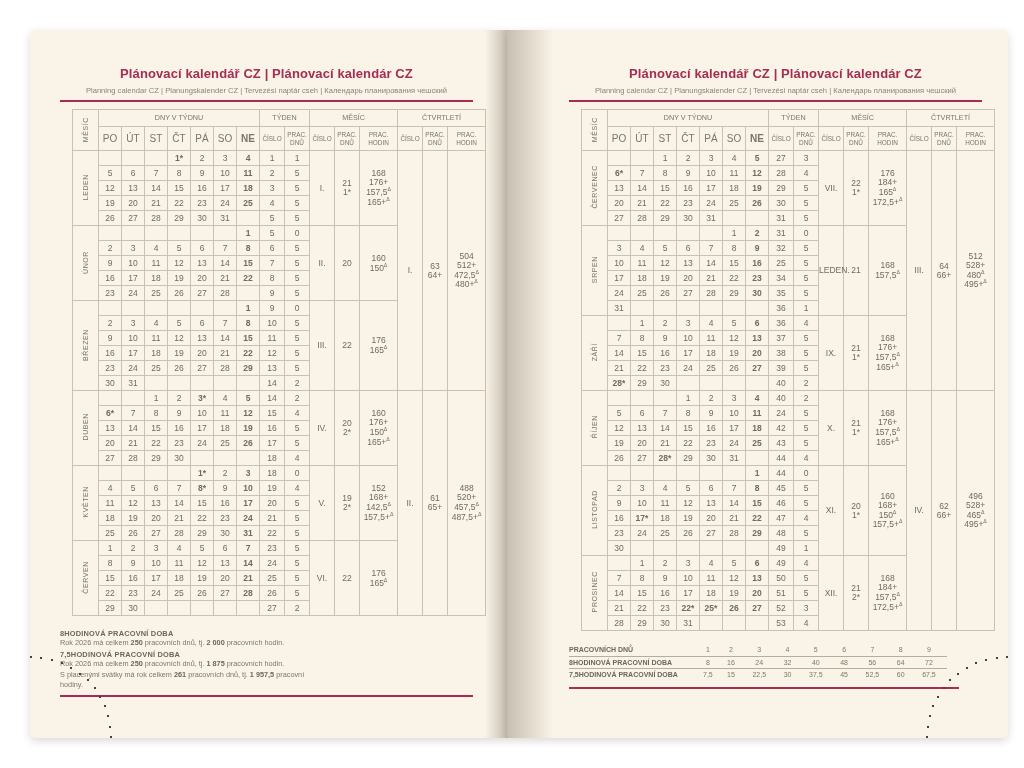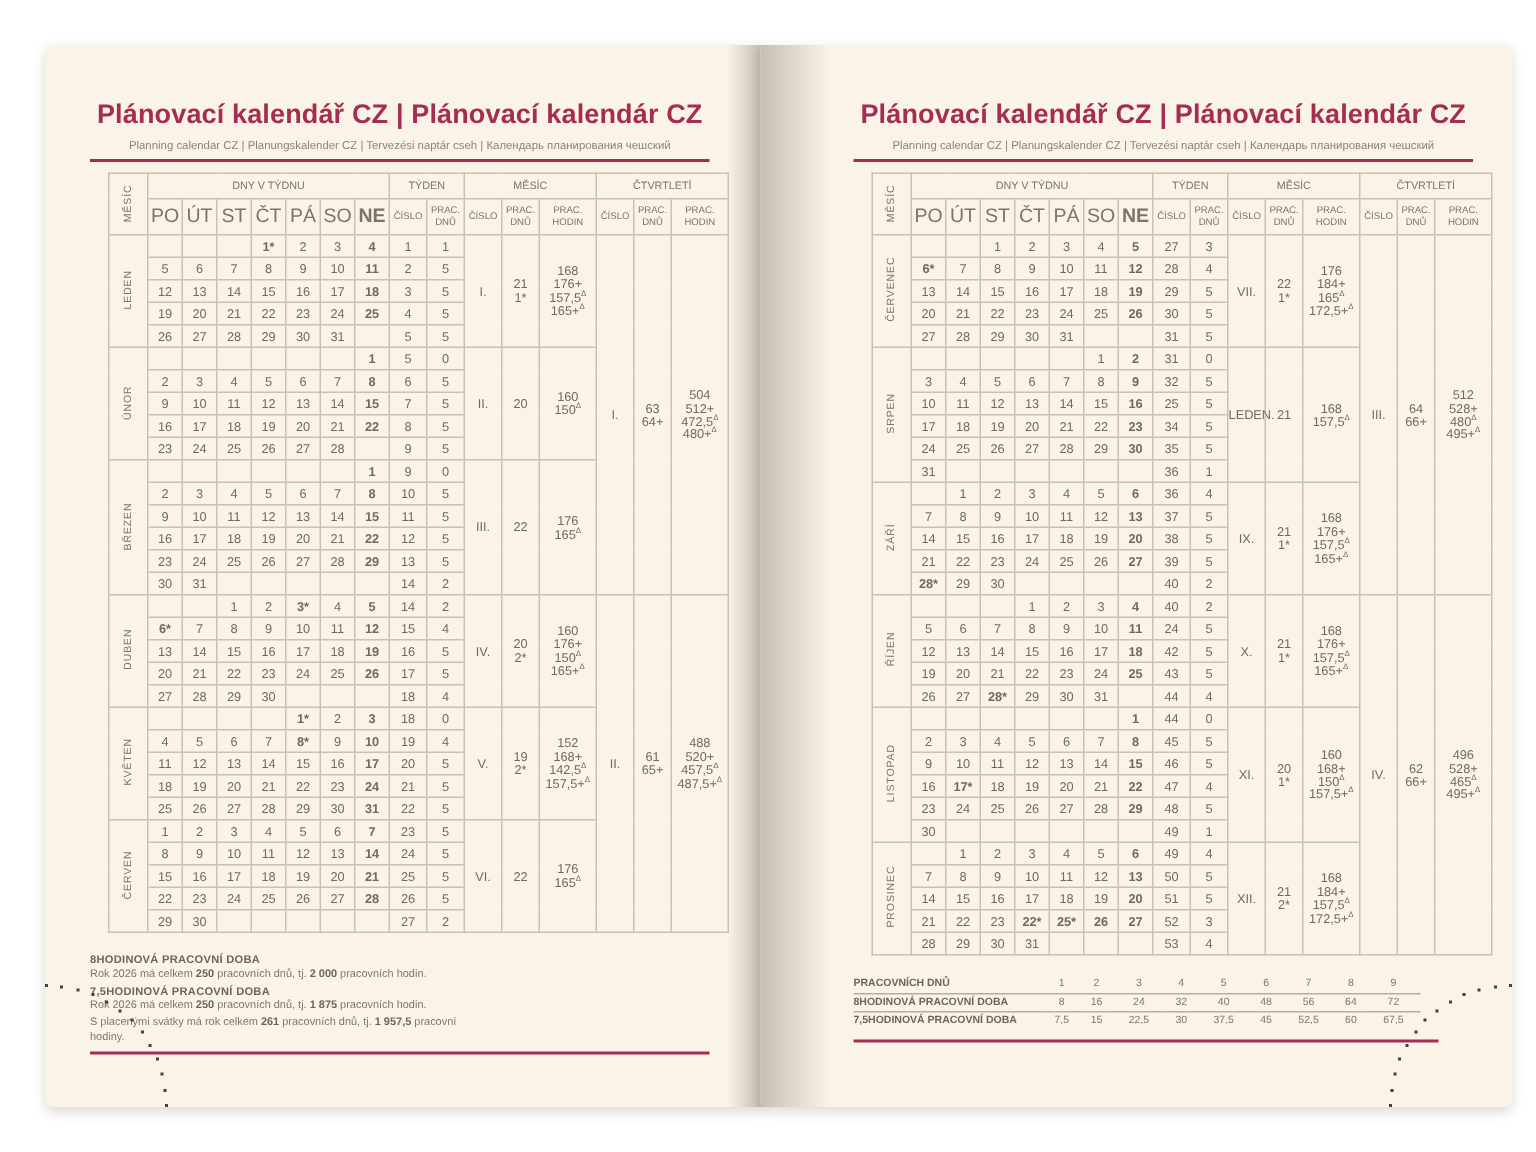--- a/index.html
+++ b/index.html
@@ -7,29 +7,29 @@
   html,body{margin:0;padding:0;}
   body{width:1024px;height:768px;background:#ffffff;font-family:"Liberation Sans",sans-serif;position:relative;overflow:hidden;}
   .page{position:absolute;top:30px;height:708px;background:var(--paper);box-shadow:0 3px 8px rgba(60,50,30,0.18);}
   .page.left{left:30px;width:477px;border-radius:5px 2px 2px 5px;}
   .page.right{left:507px;width:501px;border-radius:2px 5px 5px 2px;}
   .page.left::after{content:'';position:absolute;top:0;right:0;width:22px;height:100%;background:linear-gradient(to right,rgba(80,70,50,0),rgba(80,70,50,0.30));pointer-events:none;}
   .page.right::before{content:'';position:absolute;top:0;left:0;width:46px;height:100%;background:linear-gradient(to right,rgba(80,70,50,0.30),rgba(80,70,50,0));pointer-events:none;z-index:4;}
   .inner{position:relative;width:413px;}
   .page.left .inner{margin-left:30px;}
   .page.right .inner{margin-left:62px;}
-  .ptitle{margin-top:36px;text-align:center;font-size:18px;font-weight:bold;color:var(--accent);letter-spacing:0.1px;}
+  .ptitle{margin-top:36px;text-align:center;font-size:13px;font-weight:bold;color:var(--accent);letter-spacing:0.1px;}
   .psub{margin-top:5px;text-align:center;font-size:7.6px;color:#8a8477;}
   .hr-accent{height:2px;background:var(--accent);margin-top:5px;}
   .tblwrap{margin-top:7px;padding-left:12px;}
   table.cal{border-collapse:collapse;table-layout:fixed;width:413px;}
   table.cal td{border:1px solid var(--line);text-align:center;vertical-align:middle;color:var(--ink);font-size:8.5px;padding:0;line-height:1.05;height:15px;background:var(--paper);}
   tr.gh td{font-size:7.2px;color:var(--ink2);height:17px;}
   tr.sh td{font-size:6.4px;color:var(--ink2);height:24px;line-height:1.15;}
-  tr.sh td.dayname{font-size:13px;}
+  tr.sh td.dayname{font-size:10px;}
   td.tint{background:#f1e8da;}
   td.sun{color:var(--accent);font-weight:bold;}
   td.hol{background:#e3ddcf;color:var(--accent);font-weight:bold;}
   td.rotc{padding:0;}
   .vert{writing-mode:vertical-rl;transform:rotate(180deg);font-size:7px;letter-spacing:0.6px;color:var(--ink2);white-space:nowrap;display:inline-block;}
   td.stack{font-size:7.8px;line-height:1.5;}
   sup{font-size:62%;vertical-align:super;}
   
   .footL{display:flex;margin-top:11px;}
   .footL .colA{width:262px;}

